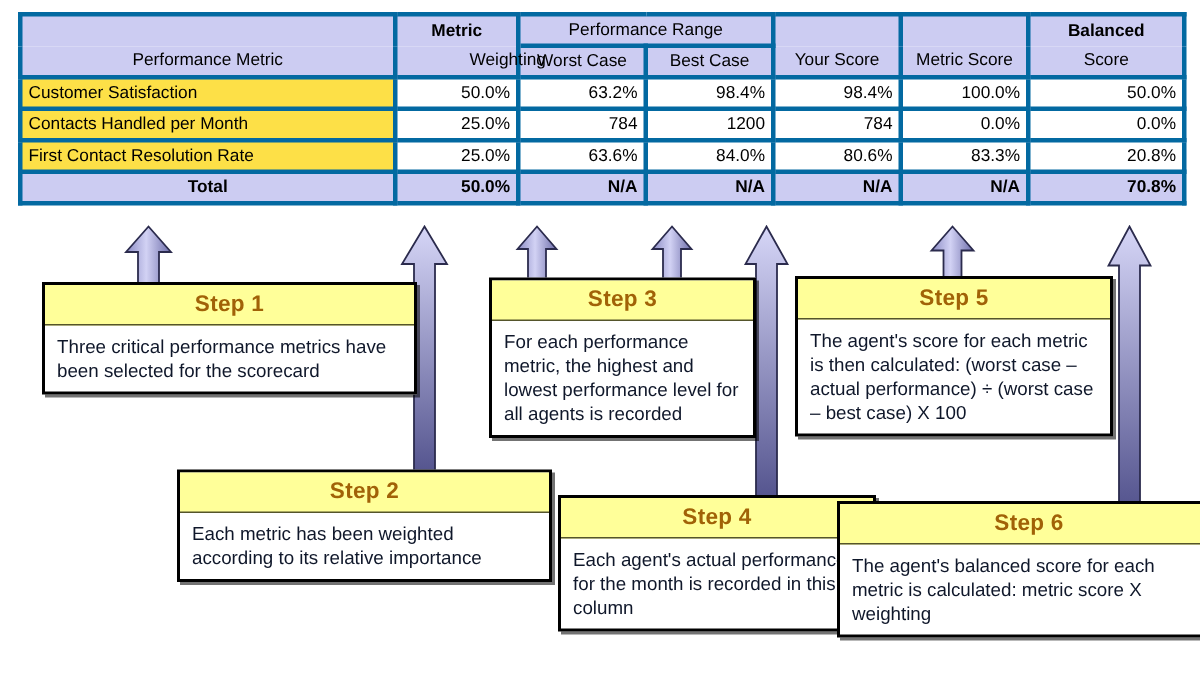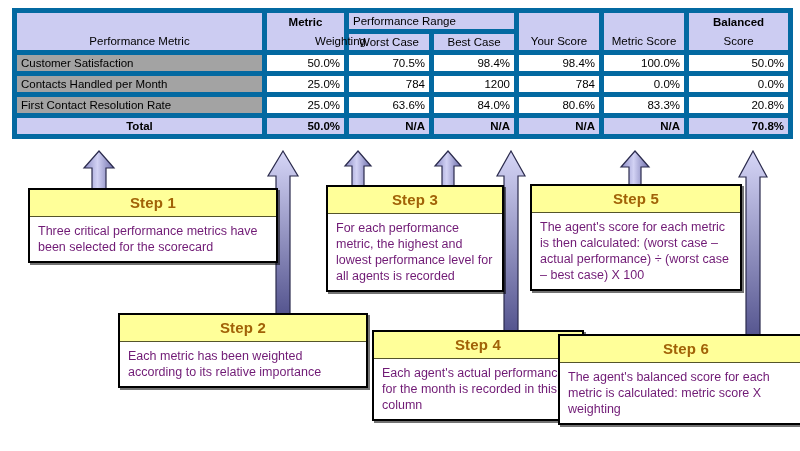--- a/index.html
+++ b/index.html
@@ -26,37 +26,37 @@
     position: absolute;
     left: 12px;
     top: 8px;
     width: 776px;
     border-collapse: collapse;
     table-layout: fixed;
     font-size: 11.5px;
     color: #000000;
   }
   .scorecard td, .scorecard th {
-    border: 5px solid #0369a1;
+    border: 3px solid #0369a1;
     padding: 0 4px;
     height: 21px;
     box-sizing: border-box;
     font-weight: normal;
     vertical-align: middle;
     line-height: 1.05;
   }
   .hdr {
     background: #ccccf2;
     font-weight: bold;
     text-align: center;
   }
   .hdr-blank { background: #ccccf2; border-bottom: none !important; }
-  .hdr-top-merge { background: #ccccf2; font-weight: bold; text-align:left;margin-left:10px; }
+  .hdr-top-merge { background: #ccccf2; font-weight: bold; text-align:center;margin-left:10px; }
   .rowname {
-    background: #a3a3a3;
+    background: #fde047;
     text-align: left;
   }
   .num {
     background: #ffffff;
     text-align: right;
     padding-right: 5px;
   }
   .total-row td {
     background: #ccccf2;
     font-weight: bold;
@@ -88,21 +88,21 @@
     font-size: 15px;
     text-align: center;
     padding: 4px 0 5px 0;
     color: #a16207;
     letter-spacing: 0.2px;
   }
   .stepbox .body {
     padding: 6px 7px 6px 8px;
     font-size: 12.5px;
     line-height: 1.28;
-    color: #701a75;
+    color: #0f172a;
   }
 
   #step1 { left: 28px;  top: 188px; width: 250px; }
   #step2 { left: 118px; top: 313px; width: 250px; }
   #step3 { left: 326px; top: 185px; width: 178px; }
   #step4 { left: 372px; top: 330px; width: 212px; }
   #step5 { left: 530px; top: 184px; width: 212px; }
   #step6 { left: 558px; top: 334px; width: 256px; }
 
   
@@ -140,21 +140,21 @@
         <td class="hdr">Worst Case</td>
         <td class="hdr">Best Case</td>
         <td class="hdr" style="border-top:none;">Your Score</td>
         <td class="hdr" style="border-top:none;">Metric Score</td>
         <td class="hdr" style="border-top:none;">Score</td>
       </tr>
 
       <tr>
         <td class="rowname">Customer Satisfaction</td>
         <td class="num">50.0%</td>
-        <td class="num">70.5%</td>
+        <td class="num">63.2%</td>
         <td class="num">98.4%</td>
         <td class="num">98.4%</td>
         <td class="num">100.0%</td>
         <td class="num">50.0%</td>
       </tr>
       <tr>
         <td class="rowname">Contacts Handled per Month</td>
         <td class="num">25.0%</td>
         <td class="num">784</td>
         <td class="num">1200</td>

